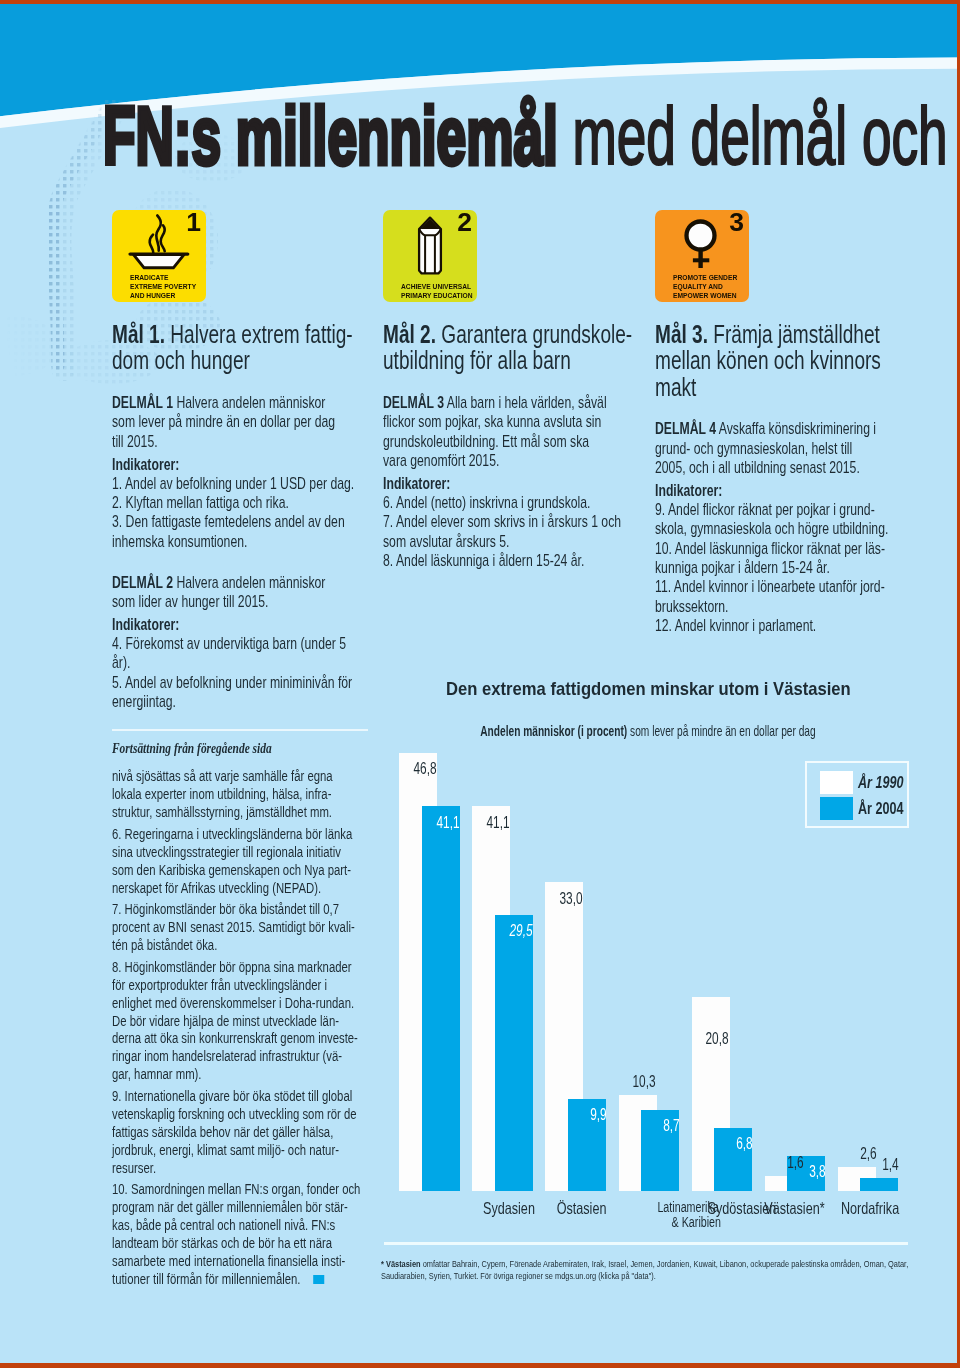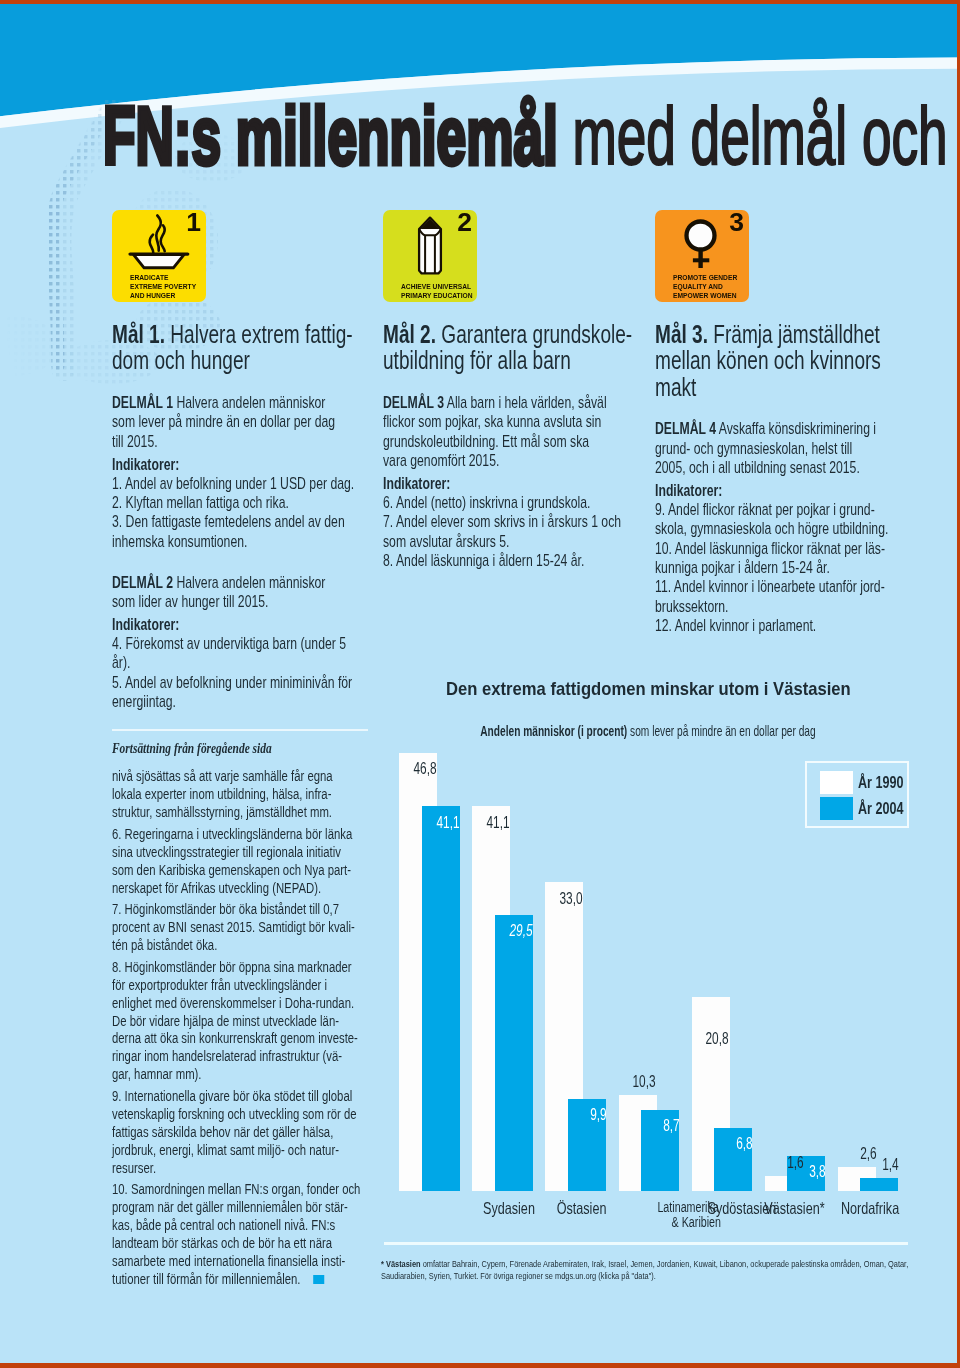--- a/index.html
+++ b/index.html
@@ -352,21 +352,21 @@
 <div class="catlab" style="left:742px;top:1200px;width:160px;margin-left:-80px;">
           <div><span>Sydöstasien</span></div>
         </div>
 <div class="catlab" style="left:794.9px;top:1200px;width:160px;margin-left:-80px;">
           <div><span>Västasien*</span></div>
         </div>
 <div class="catlab" style="left:870.2px;top:1200px;width:160px;margin-left:-80px;">
           <div><span>Nordafrika</span></div>
         </div>
     <div id="legend">
-      <div class="row" style="top:8.4px;">
+      <div class="row" style="top:8.4px;font-style:italic;">
             <div class="sw" style="background:#ffffff;"></div>
             <div class="lb"><span>År 1990</span></div>
           </div>
 <div class="row" style="top:34.0px;">
             <div class="sw" style="background:#00a7e7;"></div>
             <div class="lb"><span>År 2004</span></div>
           </div>
     </div>
     <div id="chrule"></div>
     <div id="chfoot">

